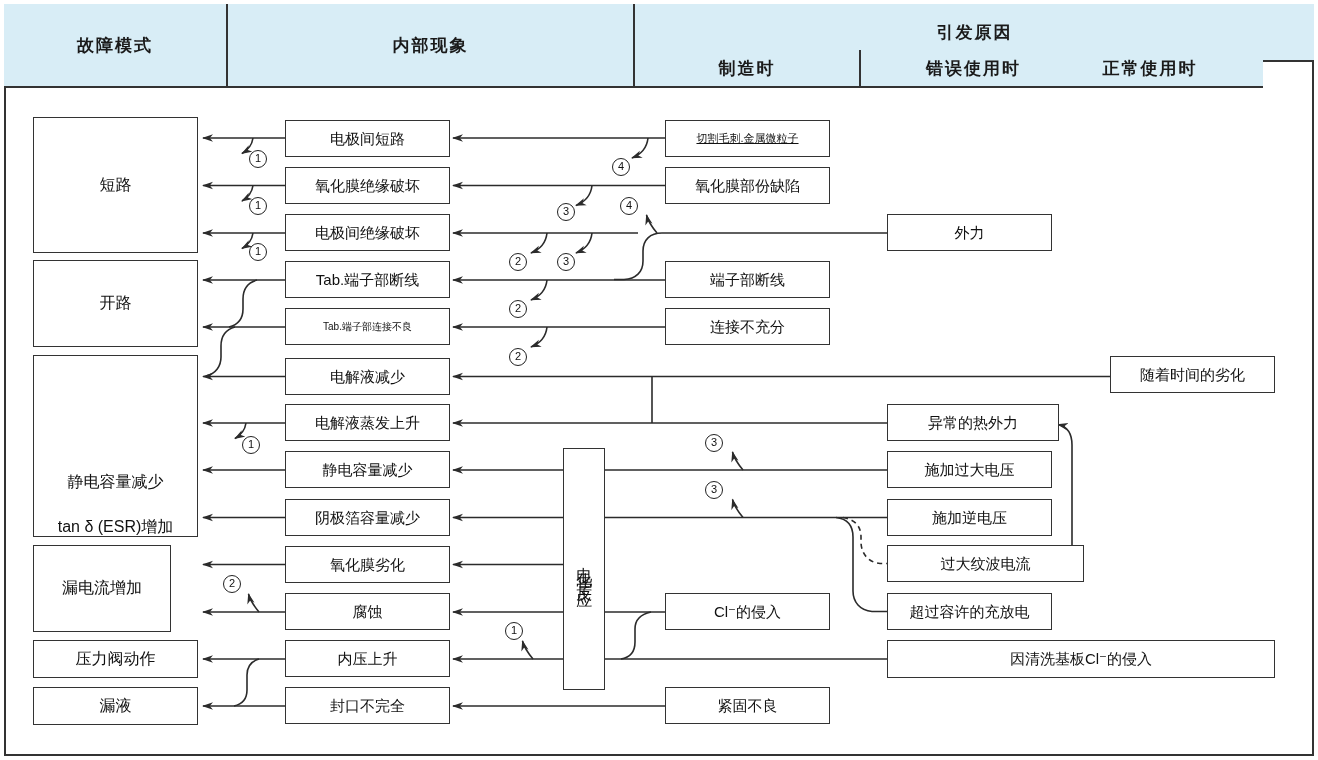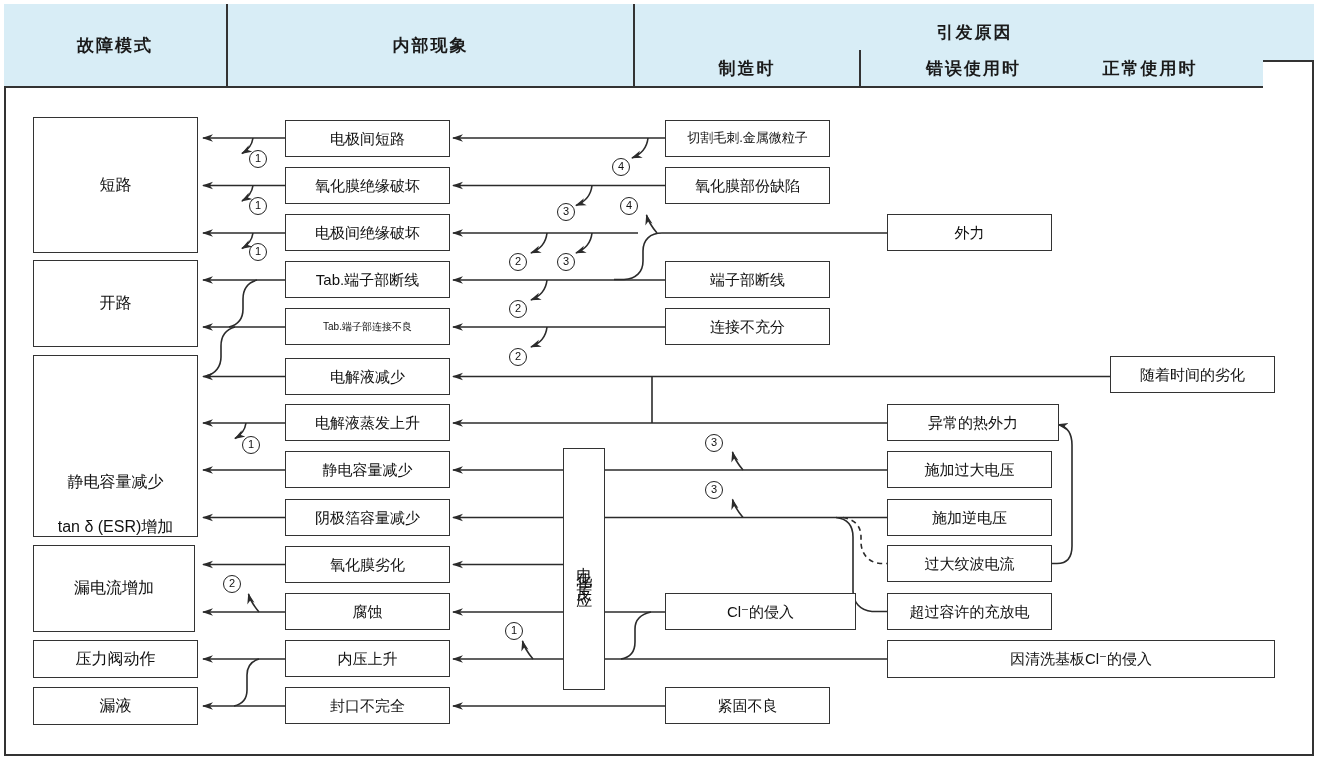--- a/index.html
+++ b/index.html
@@ -113,51 +113,51 @@
   <div class="hc bb" style="left:1037px;top:50px;width:226px;height:38px;">
     <span>正常使用时</span>
   </div>
 
   <div class="bx big" style="left:33px;top:117px;width:165px;height:136px;">短路</div>
   <div class="bx big" style="left:33px;top:260px;width:165px;height:87px;">开路</div>
   <div class="bx big col" style="left:33px;top:355px;width:165px;height:182px;">
     <span>静电容量减少</span>
     <span>tan δ (ESR)增加</span>
   </div>
-  <div class="bx big" style="left:33px;top:545px;width:162px;height:87px;">漏电流增加</div>
+  <div class="bx big" style="left:33px;top:545px;width:138px;height:87px;">漏电流增加</div>
   <div class="bx big" style="left:33px;top:640px;width:165px;height:38px;">压力阀动作</div>
   <div class="bx big" style="left:33px;top:687px;width:165px;height:38px;">漏液</div>
 
   <div class="bx" style="left:285px;top:120px;width:165px;height:37px;">电极间短路</div>
   <div class="bx" style="left:285px;top:167px;width:165px;height:37px;">氧化膜绝缘破坏</div>
   <div class="bx" style="left:285px;top:214px;width:165px;height:37px;">电极间绝缘破坏</div>
   <div class="bx" style="left:285px;top:261px;width:165px;height:37px;">Tab.端子部断线</div>
   <div class="bx" style="left:285px;top:308px;width:165px;height:37px;font-size:10px;">Tab.端子部连接不良</div>
   <div class="bx" style="left:285px;top:358px;width:165px;height:37px;">电解液减少</div>
   <div class="bx" style="left:285px;top:404px;width:165px;height:37px;">电解液蒸发上升</div>
   <div class="bx" style="left:285px;top:451px;width:165px;height:37px;">静电容量减少</div>
   <div class="bx" style="left:285px;top:499px;width:165px;height:37px;">阴极箔容量减少</div>
   <div class="bx" style="left:285px;top:546px;width:165px;height:37px;">氧化膜劣化</div>
   <div class="bx" style="left:285px;top:593px;width:165px;height:37px;">腐蚀</div>
   <div class="bx" style="left:285px;top:640px;width:165px;height:37px;">内压上升</div>
   <div class="bx" style="left:285px;top:687px;width:165px;height:37px;">封口不完全</div>
   <div class="bx vert" style="left:563px;top:448px;width:42px;height:242px;">电化学反应</div>
 
-  <div class="bx" style="left:665px;top:120px;width:165px;height:37px;font-size:13px;">切割毛刺.金属微粒子</div>
+  <div class="bx" style="left:665px;top:120px;width:165px;height:37px;font-size:11px;text-decoration:underline;">切割毛刺.金属微粒子</div>
   <div class="bx" style="left:665px;top:167px;width:165px;height:37px;">氧化膜部份缺陷</div>
   <div class="bx" style="left:665px;top:261px;width:165px;height:37px;">端子部断线</div>
   <div class="bx" style="left:665px;top:308px;width:165px;height:37px;">连接不充分</div>
-  <div class="bx" style="left:665px;top:593px;width:191px;height:37px;">Cl⁻的侵入</div>
+  <div class="bx" style="left:665px;top:593px;width:165px;height:37px;">Cl⁻的侵入</div>
   <div class="bx" style="left:665px;top:687px;width:165px;height:37px;">紧固不良</div>
 
   <div class="bx" style="left:887px;top:214px;width:165px;height:37px;">外力</div>
   <div class="bx" style="left:887px;top:404px;width:172px;height:37px;">异常的热外力</div>
   <div class="bx" style="left:887px;top:451px;width:165px;height:37px;">施加过大电压</div>
   <div class="bx" style="left:887px;top:499px;width:165px;height:37px;">施加逆电压</div>
-  <div class="bx" style="left:887px;top:545px;width:165px;height:37px;">过大纹波电流</div>
+  <div class="bx" style="left:887px;top:545px;width:197px;height:37px;">过大纹波电流</div>
   <div class="bx" style="left:887px;top:593px;width:165px;height:37px;">超过容许的充放电</div>
   <div class="bx" style="left:887px;top:640px;width:388px;height:38px;">因清洗基板Cl⁻的侵入</div>
 
   <div class="bx" style="left:1110px;top:356px;width:165px;height:37px;">随着时间的劣化</div>
 
   <div class="ref" style="left:249px;top:150px;">1</div>
   <div class="ref" style="left:249px;top:197px;">1</div>
   <div class="ref" style="left:249px;top:243px;">1</div>
   <div class="ref" style="left:242px;top:436px;">1</div>
   <div class="ref" style="left:505px;top:622px;">1</div>

